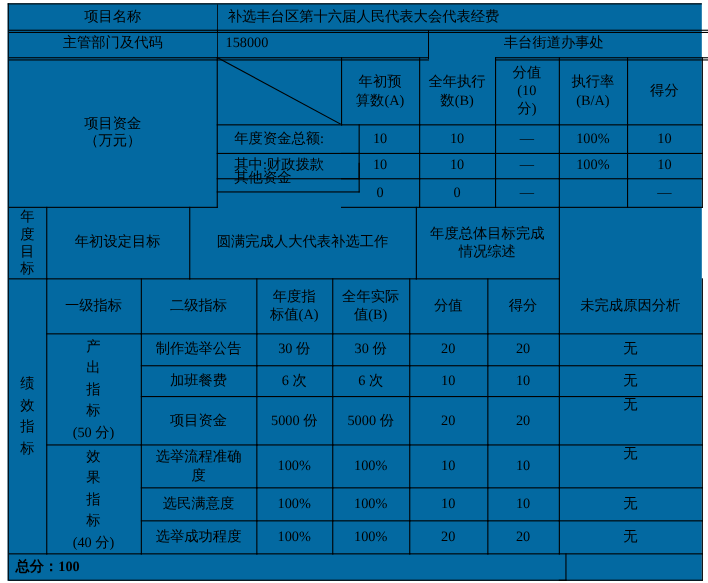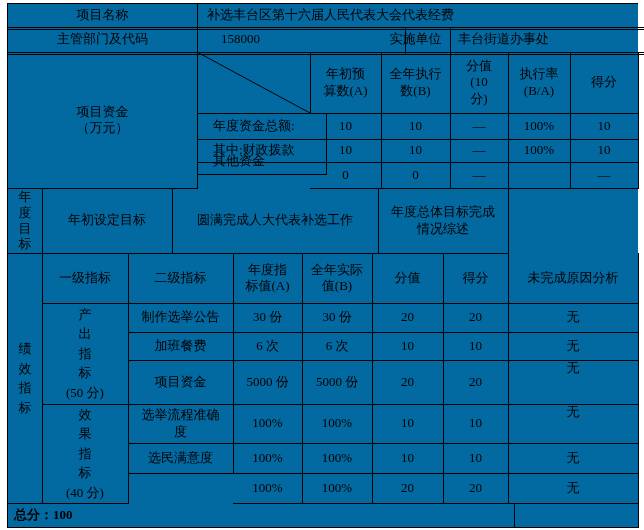--- a/index.html
+++ b/index.html
@@ -10,34 +10,33 @@
         font-size:13px;line-height:1.25;white-space:pre-line;overflow:hidden;}
   .l{justify-content:flex-start;text-align:left;}
   .dbl{border-bottom:3px double #000;}
   .bold{font-weight:bold;}
   .lh-t{line-height:1.2;}
   .lh-w{line-height:1.5;}
   .pad4{padding-left:16px;}
   .pad6{padding-left:6px;}
   .pad8{padding-left:8px;}
   .pad10{padding-left:10px;}
-  .pad24{padding-left:24px;}
+  .pad24{padding-left:8px;}
   .diag svg{position:absolute;left:0;top:0;}
 </style>
 </head>
 <body>
 
 <div class="sheet">
 
   <div class="cell dbl" style="left:0;top:0;width:189px;height:23px">项目名称</div>
   <div class="cell dbl l pad10" style="left:189px;top:0;width:441px;height:23px">补选丰台区第十六届人民代表大会代表经费</div>
 
   <div class="cell dbl" style="left:0;top:23px;width:189px;height:25px">主管部门及代码</div>
   <div class="cell dbl l pad24" style="left:189px;top:23px;width:184px;height:25px">158000</div>
-  <div class="cell dbl" style="left:373px;top:23px;width:69px;height:25px">实施单位</div>
   <div class="cell dbl l pad8" style="left:442px;top:23px;width:188px;height:25px">丰台街道办事处</div>
 
   <div class="cell" style="left:0;top:48px;width:189px;height:136px">项目资金
 （万元）</div>
   <div class="cell diag" style="left:189px;top:48px;width:113px;height:61px">
     <svg width="113" height="61">
       <line x1="0" y1="0" x2="113" y2="61" stroke="#000" stroke-width="1"></line>
     </svg>
   </div>
   <div class="cell" style="left:302px;top:48px;width:71px;height:61px">年初预
@@ -137,20 +136,21 @@
   <div class="cell" style="left:435px;top:400px;width:65px;height:39px">10</div>
   <div class="cell" style="left:500px;top:400px;width:130px;height:39px;align-items:flex-start">无</div>
 
   <div class="cell" style="left:120px;top:439px;width:105px;height:30px">选民满意度</div>
   <div class="cell" style="left:225px;top:439px;width:69px;height:30px">100%</div>
   <div class="cell" style="left:294px;top:439px;width:70px;height:30px">100%</div>
   <div class="cell" style="left:364px;top:439px;width:71px;height:30px">10</div>
   <div class="cell" style="left:435px;top:439px;width:65px;height:30px">10</div>
   <div class="cell" style="left:500px;top:439px;width:130px;height:30px">无</div>
 
+  <div class="cell" style="left:120px;top:469px;width:105px;height:30px">选举成功程度</div>
   <div class="cell" style="left:225px;top:469px;width:69px;height:30px">100%</div>
   <div class="cell" style="left:294px;top:469px;width:70px;height:30px">100%</div>
   <div class="cell" style="left:364px;top:469px;width:71px;height:30px">20</div>
   <div class="cell" style="left:435px;top:469px;width:65px;height:30px">20</div>
   <div class="cell" style="left:500px;top:469px;width:130px;height:30px">无</div>
 
   <div class="cell l pad6 bold" style="left:0;top:499px;width:500px;height:24px">总分：100</div>
   <div class="cell" style="left:500px;top:499px;width:130px;height:24px"></div>
 
 </div>

